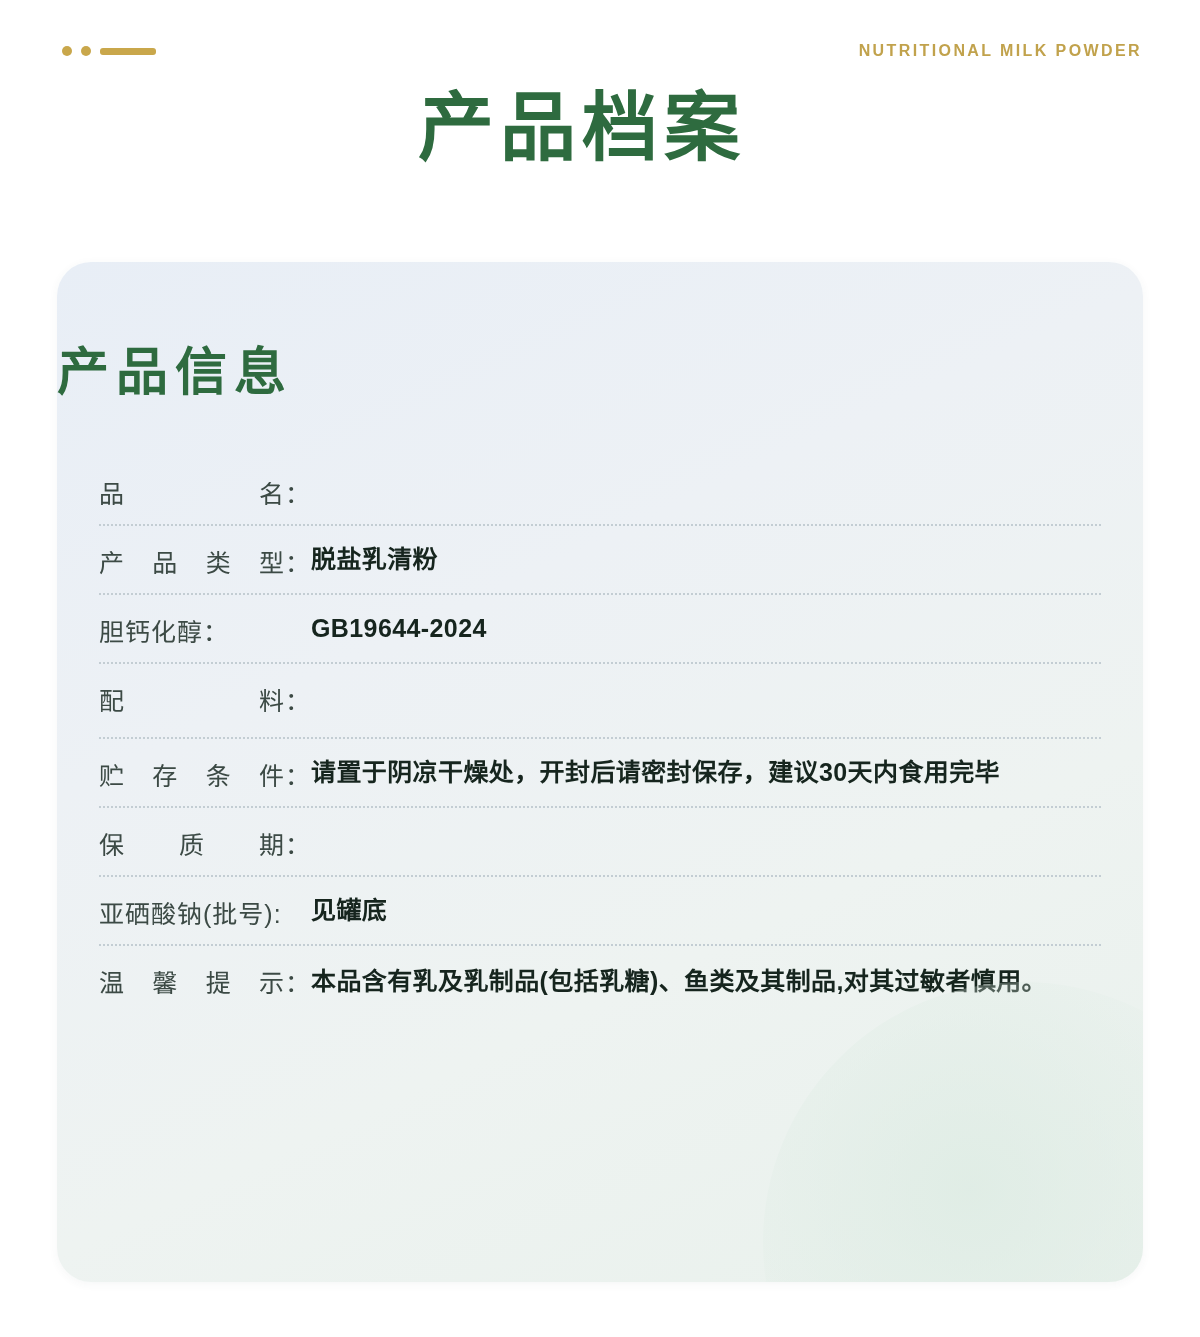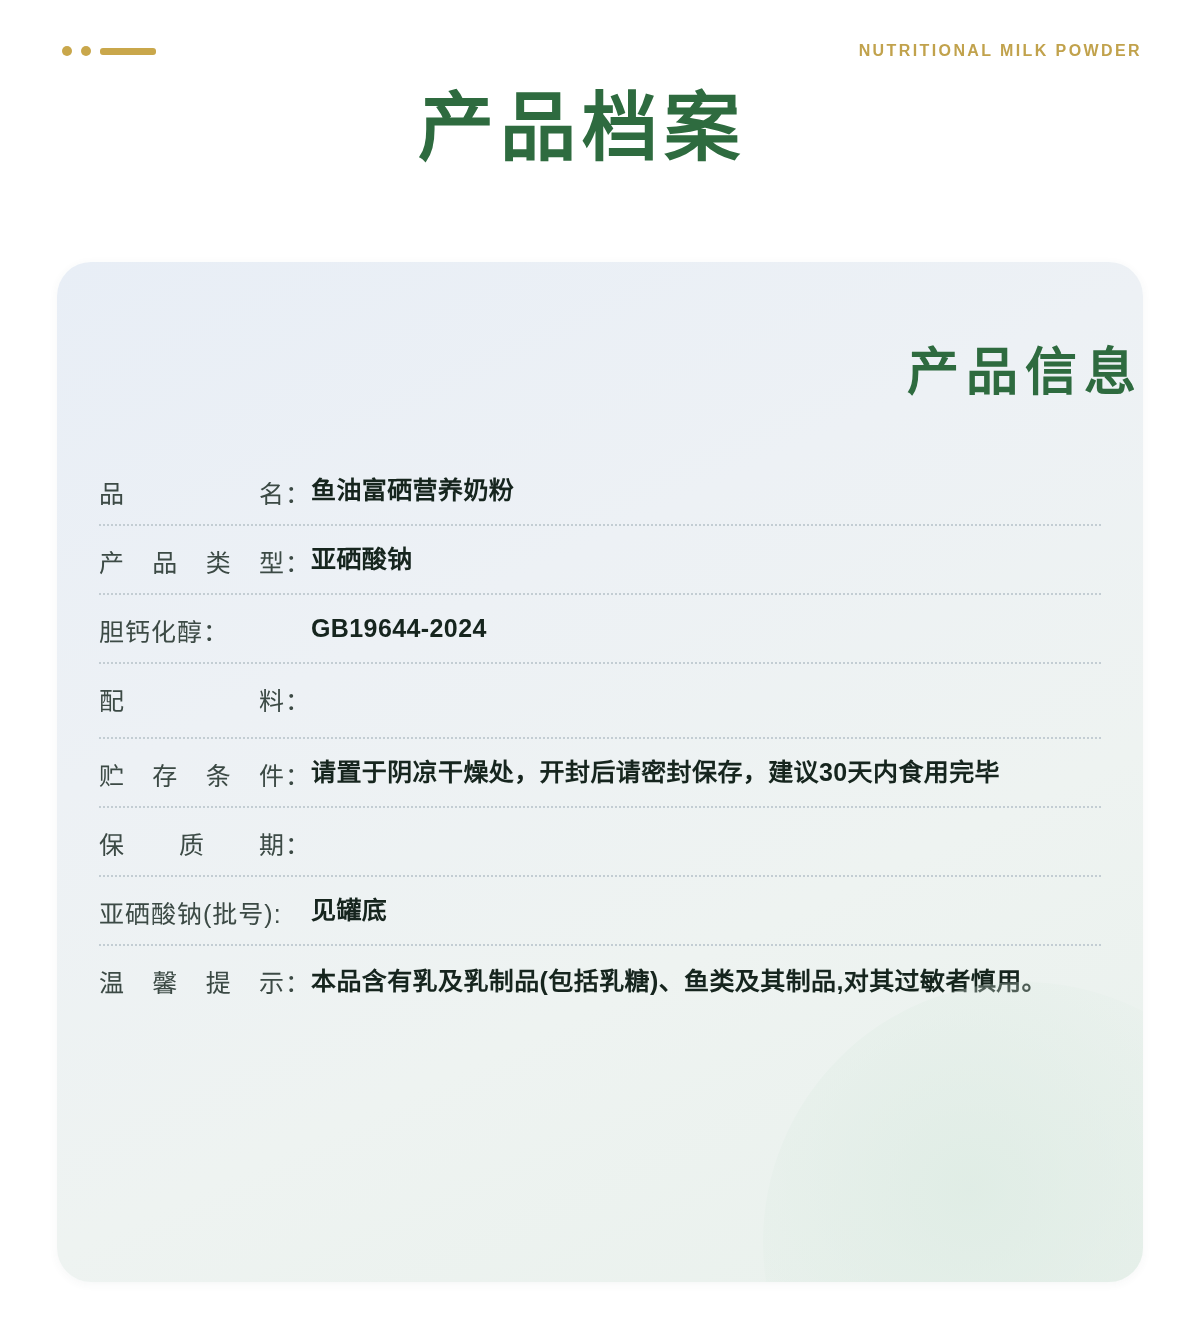--- a/index.html
+++ b/index.html
@@ -91,21 +91,21 @@
     bottom: -220px;
     width: 520px;
     height: 520px;
     border-radius: 50%;
     background: radial-gradient(circle at 40% 40%, rgba(222,236,228,0.85), rgba(233,241,236,0) 70%);
     pointer-events: none;
   }
 
   .card-title {
     margin-top: 68px;
-    text-align: right;
+    text-align: left;
     font-size: 52px;
     font-weight: 700;
     color: #2e6b3f;
     letter-spacing: 7px;
   }
 
   .table {
     position: relative;
     margin: 52px 42px 0 42px;
   }
@@ -165,31 +165,30 @@
 <div class="card">
   <div class="card-title">产品信息</div>
 
   <div class="table">
 
     <div class="row">
       <div class="label spread">
         <span>品</span>
         <span>名：</span>
       </div>
-      <div class="value">鱼油富硒营养奶粉</div>
     </div>
 
     <div class="row">
       <div class="label spread">
         <span>产</span>
         <span>品</span>
         <span>类</span>
         <span>型：</span>
       </div>
-      <div class="value">亚硒酸钠</div>
+      <div class="value">脱盐乳清粉</div>
     </div>
 
     <div class="row">
       <div class="label">胆钙化醇：</div>
       <div class="value">GB19644-2024</div>
     </div>
 
     <div class="row tall">
       <div class="label spread">
         <span>配</span>

